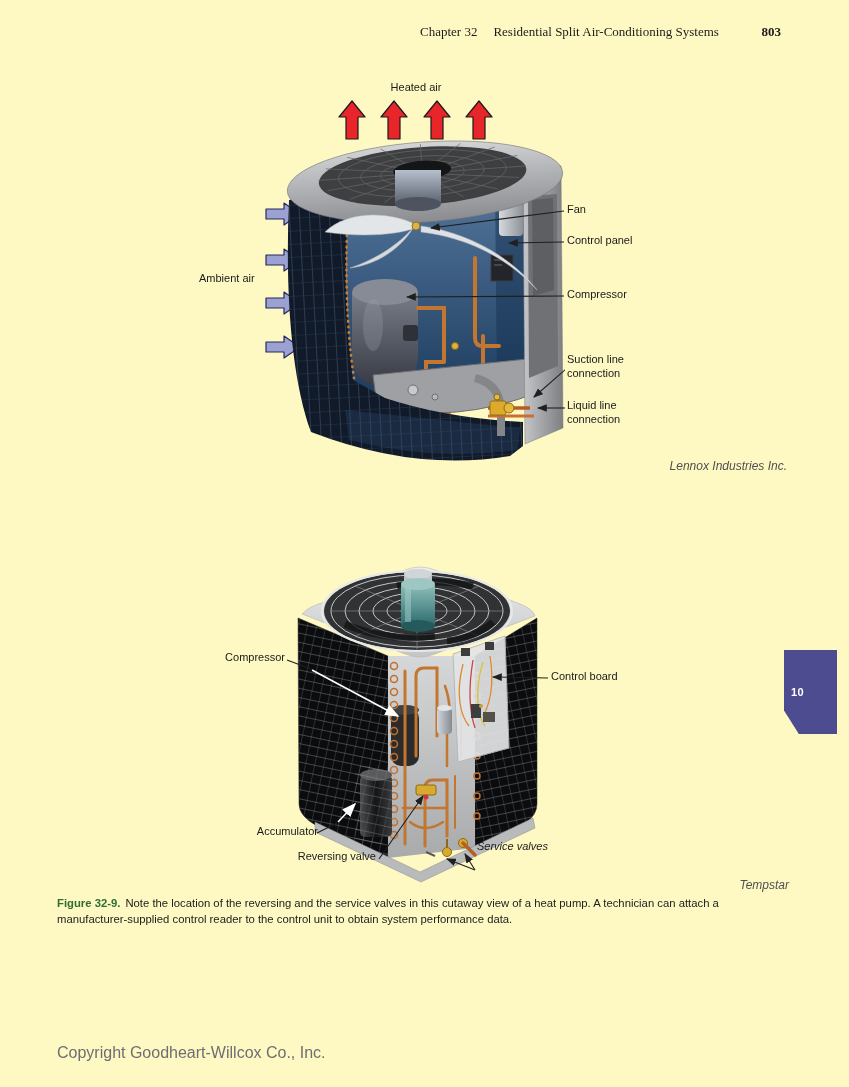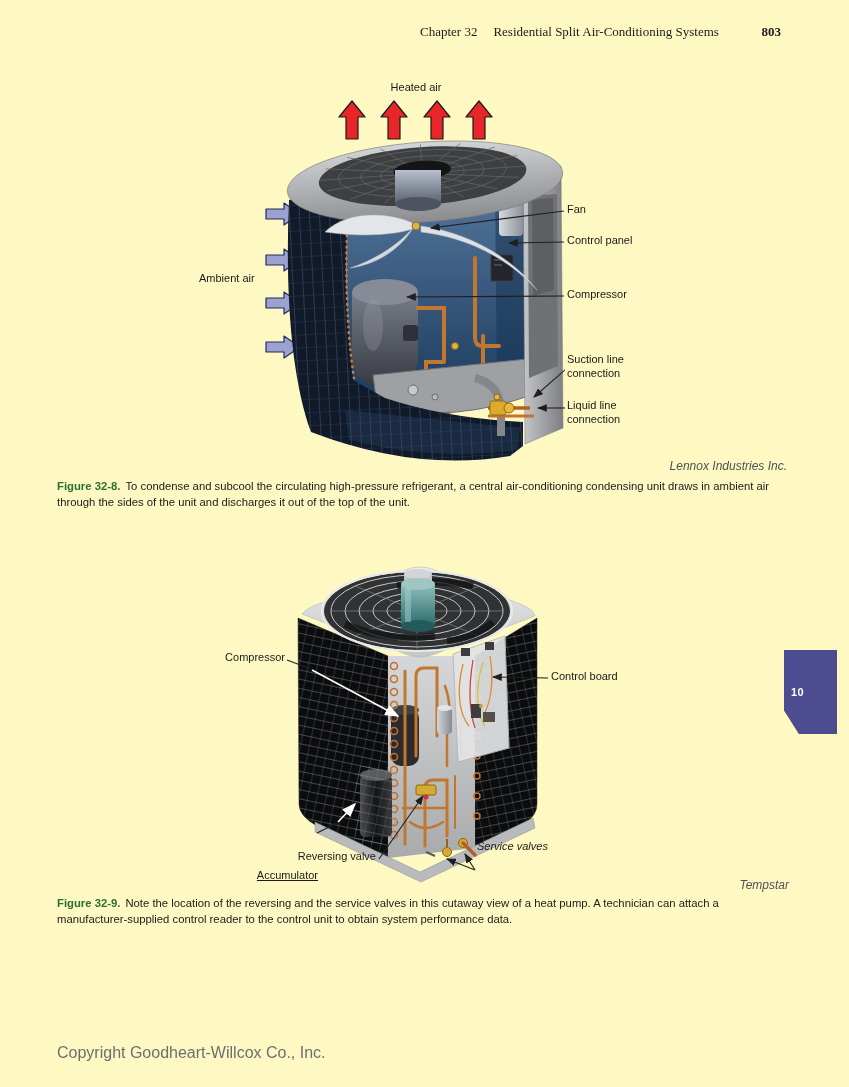--- a/index.html
+++ b/index.html
@@ -182,23 +182,20 @@
   </svg>
 
   <div class="abs lbl" style="left:567px;top:203px;">Fan</div>
   <div class="abs lbl" style="left:567px;top:234px;">Control panel</div>
   <div class="abs lbl" style="left:567px;top:288px;">Compressor</div>
   <div class="abs lbl" style="left:567px;top:353px;width:72px;">Suction line connection</div>
   <div class="abs lbl" style="left:567px;top:399px;width:72px;">Liquid line connection</div>
 
   <div class="abs credit" style="right:62px;top:459px;">Lennox Industries Inc.</div>
 
-  <div class="abs caption" style="left:57px;top:479px;">
-    <span class="cap-label">Figure 32-8.</span><span>To condense and subcool the circulating high-pressure refrigerant, a central air-conditioning condensing unit draws in ambient air through the sides of the unit and discharges it out of the top of the unit.</span>
-  </div>
 
   <svg class="abs" style="left:285px;top:556px;" width="265" height="330" viewBox="0 0 265 330">
     <defs>
       <linearGradient id="gTop2" x1="0" y1="0" x2="0" y2="1">
         <stop offset="0" stop-color="#eceded"></stop>
           <stop offset="1" stop-color="#c4c5c7"></stop>
       </linearGradient>
       <linearGradient id="gCut2" x1="0" y1="0" x2="0" y2="1">
         <stop offset="0" stop-color="#d6d7d9"></stop>
           <stop offset="1" stop-color="#a8aaac"></stop>
@@ -362,21 +359,21 @@
       <path d="M263,122 L208,121" marker-end="url(#arrB2)"></path>
       <path d="M32,277 L52,267"></path>
       <path d="M94,303 L138,240" marker-end="url(#arrB2)"></path>
       <path d="M190,314 L162,303" marker-end="url(#arrB2)"></path>
       <path d="M190,314 L180,298" marker-end="url(#arrB2)"></path>
     </g>
   </svg>
 
   <div class="abs lbl r" style="left:175px;top:651px;width:110px;">Compressor</div>
   <div class="abs lbl" style="left:551px;top:670px;">Control board</div>
-  <div class="abs lbl r" style="left:228px;top:869px;width:90px;text-decoration:underline;">Accumulator</div>
+  <div class="abs lbl r" style="left:228px;top:825px;width:90px;">Accumulator</div>
   <div class="abs lbl r" style="left:262px;top:850px;width:114px;">Reversing valve</div>
   <div class="abs lbl" style="left:477px;top:840px;font-style:italic;">Service valves</div>
 
   <div class="abs credit" style="right:60px;top:878px;">Tempstar</div>
 
   <div class="abs caption" style="left:57px;top:896px;">
     <span class="cap-label">Figure 32-9.</span><span>Note the location of the reversing and the service valves in this cutaway view of a heat pump. A technician can attach a manufacturer-supplied control reader to the control unit to obtain system performance data.</span>
   </div>
 
   <div id="tab" class="abs">

